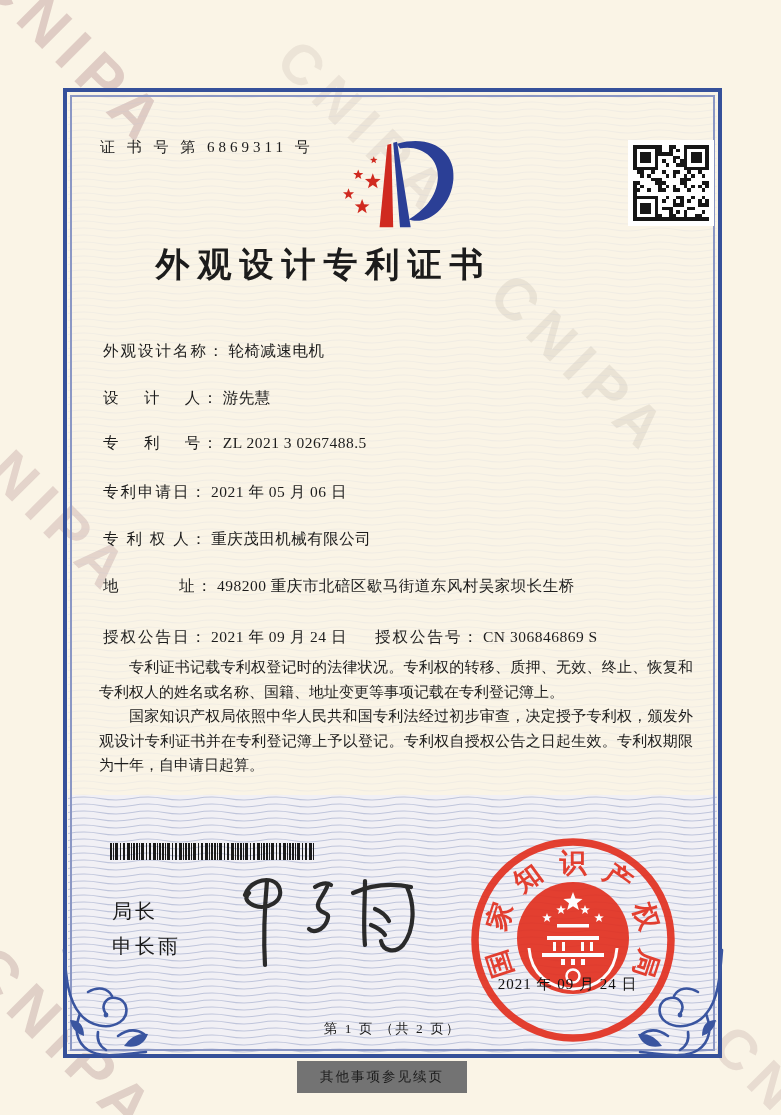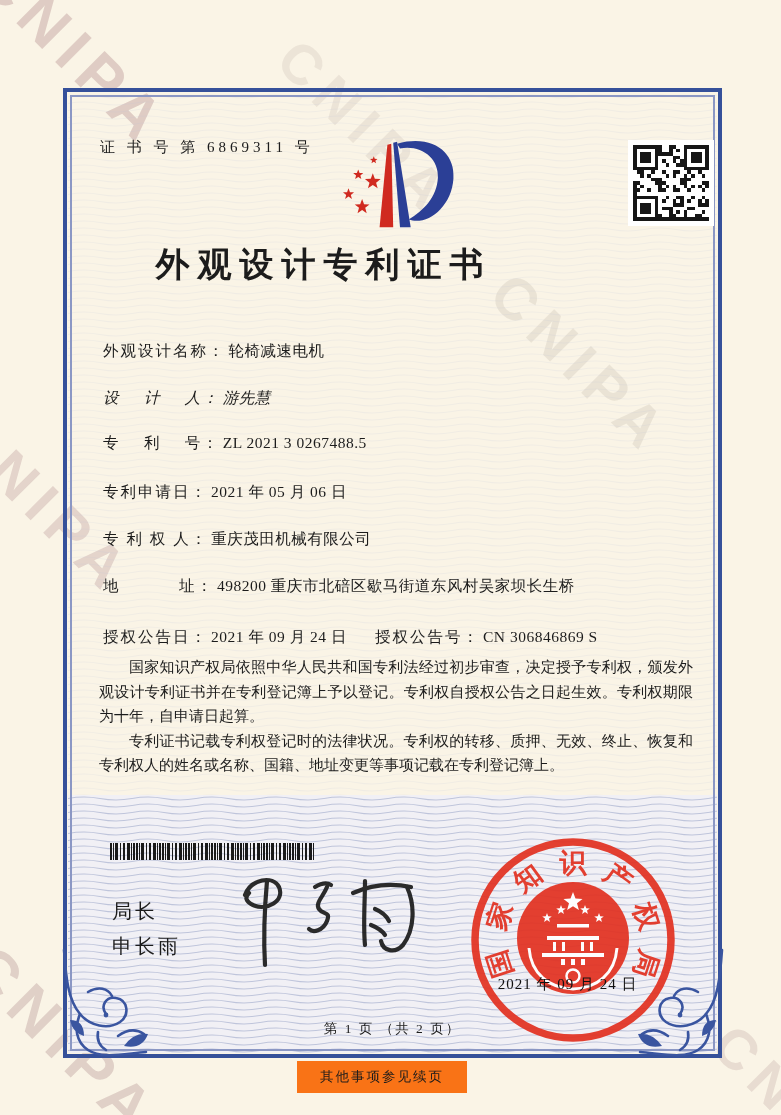--- a/index.html
+++ b/index.html
@@ -32,21 +32,21 @@
   .director{position:absolute;left:112px;top:894px;font-family:"Liberation Sans",sans-serif;
       font-size:20px;letter-spacing:3px;line-height:35px;z-index:3;}
   .sig{position:absolute;left:215px;top:853px;z-index:3;}
   .seal{position:absolute;left:463px;top:830px;z-index:5;opacity:0.93;}
   .ring-ch{font-family:"Liberation Serif",serif;font-weight:bold;font-size:27px;
       fill:#e23222;text-anchor:middle;}
   .seal-date{position:absolute;left:455px;top:975px;width:225px;text-align:center;
       font-size:15px;letter-spacing:1px;color:#111;z-index:6;}
   .page-info{position:absolute;left:63px;top:1020px;width:659px;text-align:center;
       font-size:13.5px;letter-spacing:2px;z-index:3;}
-  .cont-note{position:absolute;left:297px;top:1061px;width:170px;height:32px;background:#f97316;
+  .cont-note{position:absolute;left:297px;top:1061px;width:170px;height:32px;background:#737373;
       text-align:center;line-height:32px;font-size:13.5px;letter-spacing:2px;z-index:3;}
 </style>
 </head>
 <body>
 
 <div class="page">
 
   <div class="wm" style="left:-45px;top:15px;font-size:62px;color:rgba(200,172,168,.55);">CNIPA</div>
   <div class="wm" style="left:255px;top:95px;font-size:56px;color:rgba(208,198,186,.33);">CNIPA</div>
   <div class="wm" style="left:468px;top:330px;font-size:58px;color:rgba(210,203,188,.40);">CNIPA</div>
@@ -530,21 +530,21 @@
         <span class="on"></span>
         <span class="on"></span>
       </div>
     </div>
 
   <div class="title">外观设计专利证书</div>
 
   <div class="field-row" style="top:341px;">
     <span class="fl">外观设计名称：</span><span class="fv">轮椅减速电机</span>
   </div>
-  <div class="field-row" style="top:388px;font-style:italic;">
+  <div class="field-row" style="top:388px;">
     <span class="fl">设　 计　 人：</span><span class="fv">游先慧</span>
   </div>
   <div class="field-row" style="top:433px;">
     <span class="fl">专　 利　 号：</span><span class="fv">ZL 2021 3 0267488.5</span>
   </div>
   <div class="field-row" style="top:482px;text-align:right;">
     <span class="fl">专利申请日：</span><span class="fv">2021 年 05 月 06 日</span>
   </div>
   <div class="field-row" style="top:529px;">
     <span class="fl">专 利 权 人：</span><span class="fv">重庆茂田机械有限公司</span>
@@ -553,22 +553,22 @@
     <span class="fl">地　　　 址：</span><span class="fv">498200 重庆市北碚区歇马街道东风村吴家坝长生桥</span>
   </div>
   <div class="field-row" style="top:627px;">
     <span class="fl">授权公告日：</span><span class="fv">2021 年 09 月 24 日</span>
     <span class="pair2">
       <span class="fl">授权公告号：</span><span class="fv">CN 306846869 S</span>
     </span>
   </div>
 
   <div class="paras">
+    <p>专利证书记载专利权登记时的法律状况。专利权的转移、质押、无效、终止、恢复和专利权人的姓名或名称、国籍、地址变更等事项记载在专利登记簿上。</p>
     <p>国家知识产权局依照中华人民共和国专利法经过初步审查，决定授予专利权，颁发外观设计专利证书并在专利登记簿上予以登记。专利权自授权公告之日起生效。专利权期限为十年，自申请日起算。</p>
-    <p>专利证书记载专利权登记时的法律状况。专利权的转移、质押、无效、终止、恢复和专利权人的姓名或名称、国籍、地址变更等事项记载在专利登记簿上。</p>
   </div>
 
   <svg class="barcode" id="barcode" width="206" height="17">
       <rect x="0" y="0" width="2" height="17" fill="#1a1a1a"></rect>
       <rect x="3" y="0" width="1" height="17" fill="#1a1a1a"></rect>
       <rect x="5" y="0" width="3" height="17" fill="#1a1a1a"></rect>
       <rect x="10" y="0" width="1" height="17" fill="#1a1a1a"></rect>
       <rect x="13" y="0" width="2" height="17" fill="#1a1a1a"></rect>
       <rect x="17" y="0" width="3" height="17" fill="#1a1a1a"></rect>
       <rect x="21" y="0" width="1" height="17" fill="#1a1a1a"></rect>

